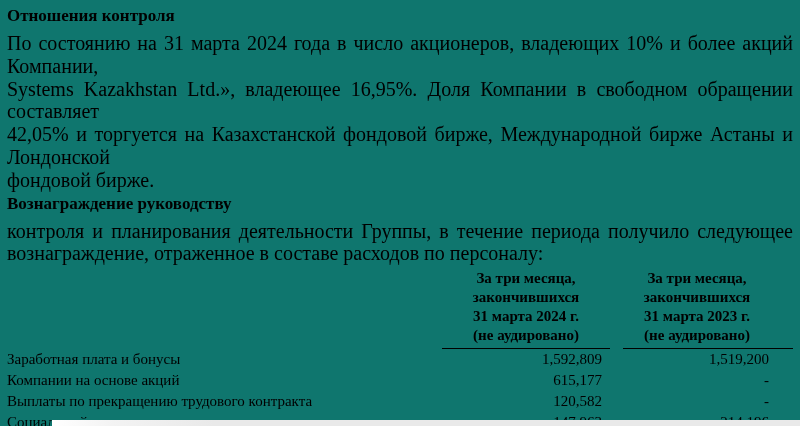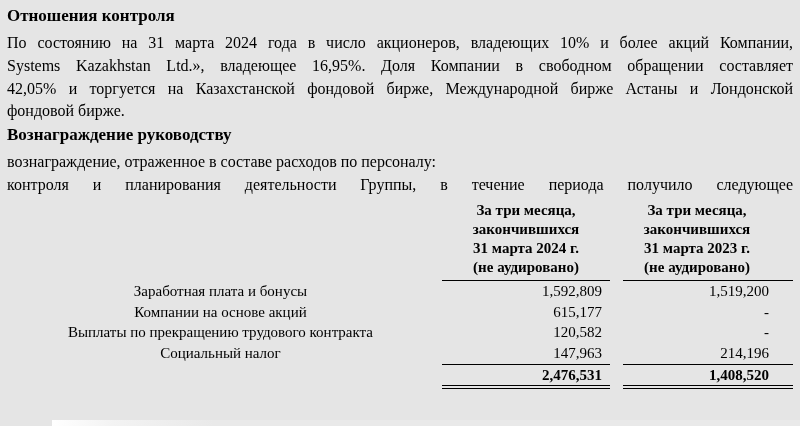--- a/index.html
+++ b/index.html
@@ -3,44 +3,44 @@
 <meta charset="utf-8">
 <style>
   * { box-sizing: border-box; }
   html, body { margin: 0; padding: 0; background: #ffffff; }
   .page {
     position: relative;
     width: 800px;
     height: 426px;
     padding: 4px 7px 0 7px;
     overflow: hidden;
-    background: #e5e5e5;
+    background: #0f766e;
     color: #000000;
     font-family: "Liberation Serif", "DejaVu Serif", serif;
   }
   .heading {
     font-size: 17px;
     font-weight: bold;
     line-height: 19px;
     margin: 2px 0 7px 0;
   }
   .para { margin: 0 0 1px 0; }
   .pline {
-    font-size: 16px;
+    font-size: 20px;
     line-height: 22.8px;
     text-align: justify;
     text-align-last: justify;
     white-space: normal;
   }
   .pline.last { text-align: justify; text-align-last: left; }
 
   .rtable { margin-top: 4px; font-size: 15px; }
   .trow { display: flex; }
   .trow.thead { align-items: flex-end; }
-  .tlabel { flex: 1 1 auto; padding-right: 8px; line-height: 20.8px; text-align: center; }
+  .tlabel { flex: 1 1 auto; padding-right: 8px; line-height: 20.8px; }
   .tc1 { flex: 0 0 168px; width: 168px; }
   .tsp { flex: 0 0 13px; width: 13px; }
   .tc2 { flex: 0 0 170px; width: 170px; }
   .hcell {
     font-weight: bold;
     text-align: center;
     white-space: pre-line;
     line-height: 19px;
     padding-bottom: 3px;
     border-bottom: 1.5px solid #000000;
@@ -76,22 +76,22 @@
   <div class="para">
     <div class="pline">По состоянию на 31 марта 2024 года в число акционеров, владеющих 10% и более акций Компании,</div>
     <div class="pline">Systems Kazakhstan Ltd.», владеющее 16,95%. Доля Компании в свободном обращении составляет</div>
     <div class="pline">42,05% и торгуется на Казахстанской фондовой бирже, Международной бирже Астаны и Лондонской</div>
     <div class="pline last">фондовой бирже.</div>
   </div>
 
   <div class="heading">Вознаграждение руководству</div>
 
   <div class="para">
+    <div class="pline">контроля и планирования деятельности Группы, в течение периода получило следующее</div>
     <div class="pline last">вознаграждение, отраженное в составе расходов по персоналу:</div>
-    <div class="pline">контроля и планирования деятельности Группы, в течение периода получило следующее</div>
   </div>
 
   <div class="rtable">
 
     <div class="trow thead">
       <div class="tlabel"></div>
       <div class="tc1 hcell">За три месяца,
 закончившихся
 31 марта 2024 г.
 (не аудировано)</div>

